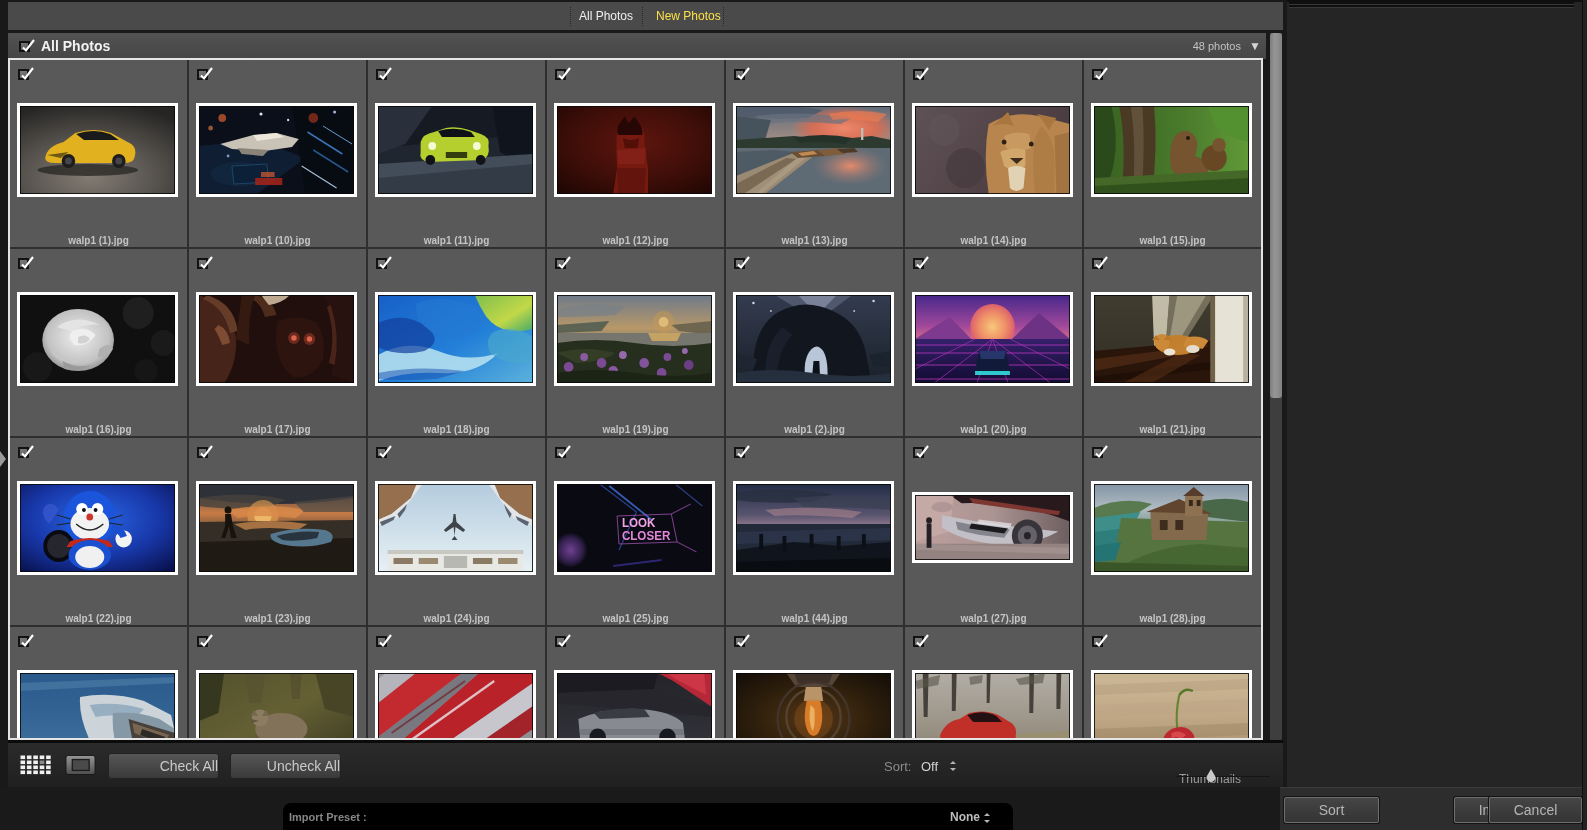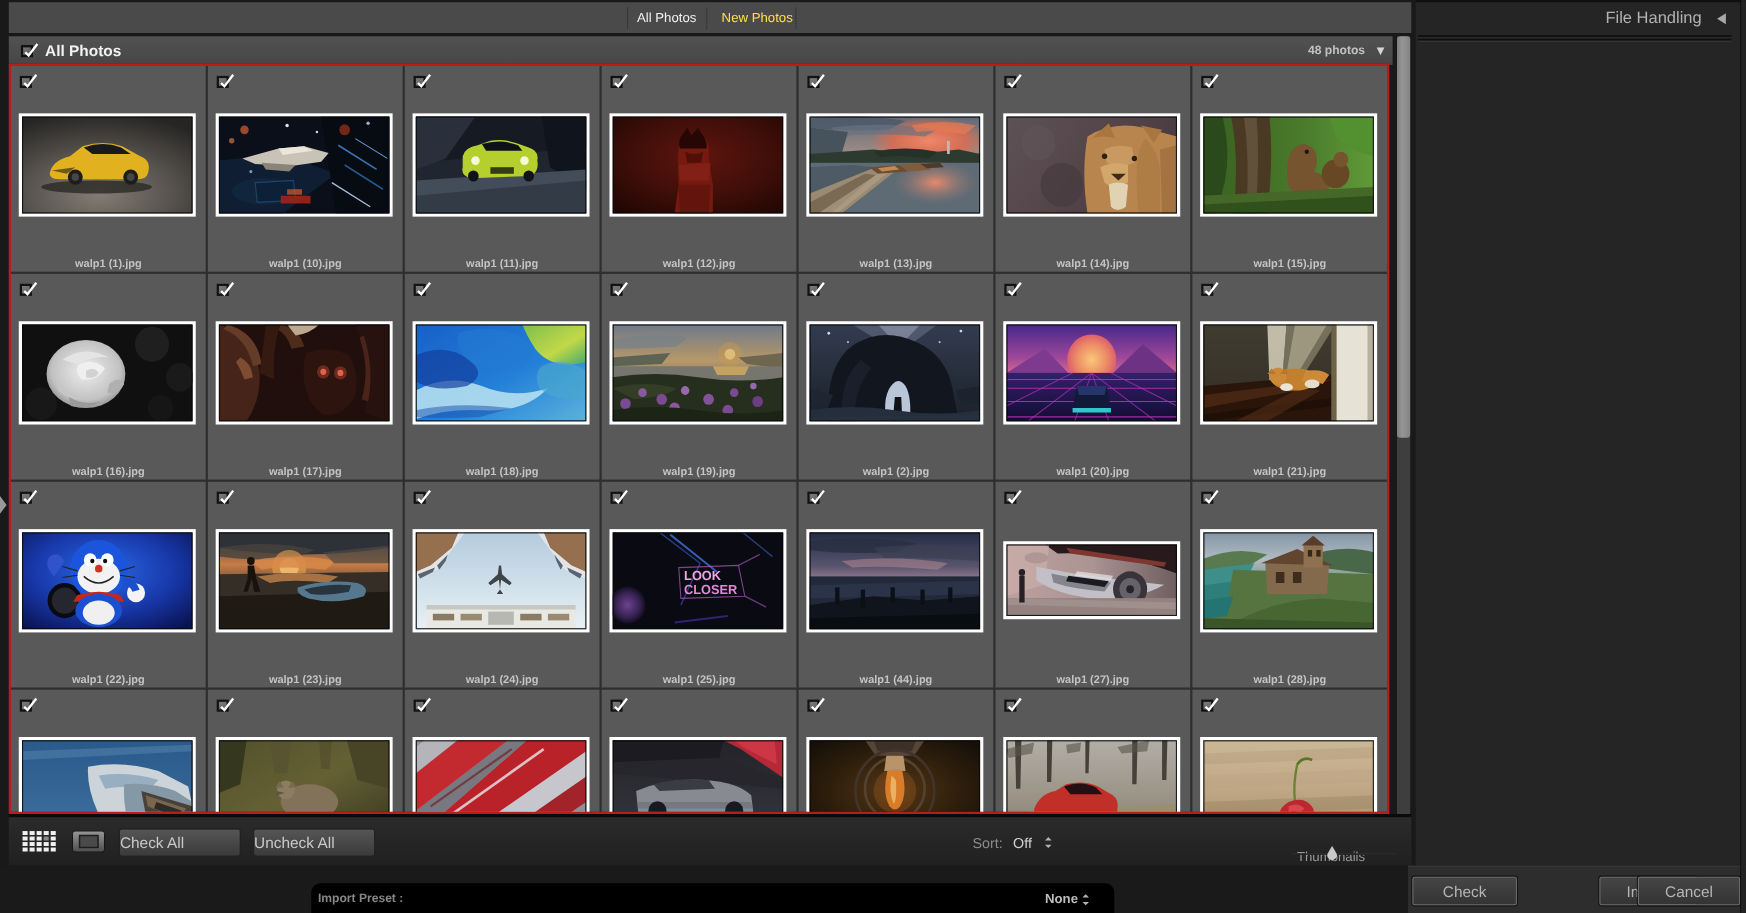--- a/index.html
+++ b/index.html
@@ -1,43 +1,43 @@
 <!DOCTYPE html>
 <html><head><meta charset="utf-8"><style>
 *{margin:0;padding:0;box-sizing:border-box}
 html,body{width:1587px;height:830px;overflow:hidden}
 body{position:relative;background:#191919;font-family:"Liberation Sans",sans-serif;-webkit-font-smoothing:antialiased}
 #topbar{position:absolute;left:8px;top:2px;width:1275px;height:28px;background:#4a4a4a}
 .tab{position:absolute;top:0;height:28px;line-height:28px;font-size:12px}
 .dot{position:absolute;top:5px;height:19px;border-left:1px dotted #272727}
 #hdr{position:absolute;left:8px;top:33px;width:1258px;height:26px;background:linear-gradient(#525252,#464646)}
 #hdr .t{position:absolute;left:33px;top:0;height:26px;line-height:26px;color:#f2f2f2;font-weight:bold;font-size:14px}
-#hdr .n{position:absolute;right:25px;top:0;height:26px;line-height:26px;color:#c2c2c2;font-size:11px;font-weight:bold}
+#hdr .n{position:absolute;right:25px;top:0;height:26px;line-height:26px;color:#c2c2c2;font-size:11px;font-weight:normal}
 #hdr .v{position:absolute;right:5px;top:0;height:26px;line-height:26px;color:#d4d4d4;font-size:12px}
-#grid{position:absolute;left:8px;top:58px;width:1255px;height:682px;border:2px solid #b91c1c;background:#2e2e2e;display:grid;grid-template-columns:repeat(7,177px);grid-auto-rows:187px;gap:2px;overflow:hidden}
+#grid{position:absolute;left:8px;top:58px;width:1255px;height:682px;border:2px solid #e5e5e5;background:#2e2e2e;display:grid;grid-template-columns:repeat(7,177px);grid-auto-rows:187px;gap:2px;overflow:hidden}
 .cell{position:relative;background:#595959}
 .cb{position:absolute;left:8px;top:9px;width:11px;height:11px;border:2px solid #131313;background:linear-gradient(150deg,#7b7b7b,#636363)}
 .cb svg{position:absolute;left:-1px;top:-5px;width:15px;height:15px;overflow:visible}
 .hcb{position:absolute;left:11px;top:8px;width:11px;height:11px;border:2px solid #111;background:linear-gradient(150deg,#777,#565656)}
 .hcb svg{position:absolute;left:-1px;top:-5px;width:15px;height:15px;overflow:visible}
 .ph{position:absolute;left:7px;top:43px;width:161px;height:94px;border:3px solid #fff;background:#222}
 .ph svg,.ph div{width:100%;height:100%;display:block}
 .ph:after{content:"";position:absolute;left:0;top:0;right:0;bottom:0;border:1px solid rgba(8,8,8,.85)}
 .ph.wide{top:54px;height:71px}
 .fn{position:absolute;top:175px;left:0;width:100%;text-align:center;font-size:10px;font-weight:bold;color:#c4c4c4;letter-spacing:0}
 #sbar{position:absolute;left:1270px;top:33px;width:12px;height:707px;background:#3e3e3e}
 #sthumb{position:absolute;left:1270px;top:33px;width:12px;height:365px;background:linear-gradient(90deg,#7e7e7e,#969696 40%,#838383);border-radius:3px}
 #rpanel{position:absolute;left:1287px;top:0;width:300px;height:787px;background:#252525;border-top:2px solid #0f0f0f}
 .prow{position:relative;height:30px}
 .prow .txt{position:absolute;right:40px;top:0;height:30px;line-height:30px;color:#b2b2b2;font-size:15px}
 .prow .arr{position:absolute;right:18px;top:10px;width:0;height:0;border-top:5px solid transparent;border-bottom:5px solid transparent;border-right:8px solid #a8a8a8}
 .groove{height:0;border-top:2px solid #0f0f0f;border-bottom:1px solid #383838;margin:0 13px 0 2px}
 #toolbar{position:absolute;left:8px;top:743px;width:1275px;height:44px;background:linear-gradient(#2b2b2b,#202020)}
 #blackline{position:absolute;left:8px;top:740px;width:1275px;height:3px;background:#0b0b0b}
-.tbtn{position:absolute;top:10px;height:26px;background:linear-gradient(#565656,#3a3a3a);border:1px solid #222;border-radius:3px;color:#c9c9c9;font-size:14px;text-align:left;line-height:24px}
+.tbtn{position:absolute;top:10px;height:26px;background:linear-gradient(#565656,#3a3a3a);border:1px solid #222;border-radius:3px;color:#c9c9c9;font-size:14px;text-align:right;line-height:24px}
 #bstrip{position:absolute;left:0;top:787px;width:1587px;height:43px;background:#1a1a1a}
 #bstripR{position:absolute;left:1280px;top:787px;width:307px;height:43px;background:#2d2d2d;border-top:1px solid #3a3a3a}
 #preset{position:absolute;left:283px;top:803px;width:730px;height:27px;background:#000000;border-radius:8px 8px 0 0}
 #preset .l{position:absolute;left:6px;top:8px;color:#868686;font-size:11px;font-weight:bold}
 #preset .r{position:absolute;right:23px;top:7px;color:#bdbdbd;font-size:12px;font-weight:bold}
 .bbtn{position:absolute;top:797px;height:26px;background:linear-gradient(#454545,#343434);border:1px solid #6e6e6e;box-shadow:0 0 0 1px #141414;border-radius:2px;color:#b5b5b5;font-size:14px;text-align:center;line-height:24px}
 .udarr{display:inline-block;position:relative;width:6px;height:10px;margin-left:4px}
 .udarr:before{content:"";position:absolute;left:0;top:0;border-left:3px solid transparent;border-right:3px solid transparent;border-bottom:3.5px solid #b4b4b4}
 .udarr:after{content:"";position:absolute;left:0;bottom:0;border-left:3px solid transparent;border-right:3px solid transparent;border-top:3.5px solid #b4b4b4}
 #leftarrow{position:absolute;left:0;top:451px;width:0;height:0;border-top:8px solid transparent;border-bottom:8px solid transparent;border-left:6px solid #9a9a9a}
@@ -947,24 +947,20 @@
           <path d="M80 56 Q96 50 103 62 Q107 76 96 84 Q82 90 74 78 Q66 64 80 56 Z" fill="#bc2830"></path>
           <path d="M80 60 Q88 56 95 62 L90 66 Q84 62 80 66 Z" fill="#e45656" opacity=".7"></path>
           <ellipse cx="108" cy="84" rx="26" ry="6" fill="#84704f" opacity=".7"></ellipse>
         </svg>
       </div>
     </div>
 </div>
 <div id="sbar"></div>
 <div id="sthumb"></div>
 <div id="rpanel">
-  <div class="prow">
-      <span class="txt">File Handling</span>
-      <span class="arr"></span>
-    </div>
   <div class="groove"></div>
   <div class="groove"></div>
 </div>
 <div id="blackline"></div>
 <div id="toolbar">
   <svg style="position:absolute;left:12px;top:12px" width="31" height="20" viewBox="0 0 31 20">
       <rect x="0.5" y="0.5" width="4.6" height="3.6" fill="#f0f0f0"></rect>
       <rect x="6.9" y="0.5" width="4.6" height="3.6" fill="#f0f0f0"></rect>
       <rect x="13.3" y="0.5" width="4.6" height="3.6" fill="#f0f0f0"></rect>
       <rect x="19.700000000000003" y="0.5" width="4.6" height="3.6" fill="#f0f0f0"></rect>
@@ -1005,18 +1001,18 @@
   <svg style="position:absolute;left:1196px;top:26px" width="14" height="13" viewBox="0 0 14 13">
       <path d="M7 0 L10.5 6 A4.3 4.3 0 1 1 3.5 6 Z" fill="#c9c9c9"></path>
     </svg>
 </div>
 <div id="bstrip"></div>
 <div id="bstripR"></div>
 <div id="preset">
     <span class="l">Import Preset :</span>
     <span class="r">None<span class="udarr" style="top:2px"></span></span>
   </div>
-<div class="bbtn" style="left:1284px;width:95px">Check</div>
+<div class="bbtn" style="left:1284px;width:95px">Sort</div>
 <div class="bbtn" style="left:1454px;width:89px">Import</div>
 <div class="bbtn" style="left:1489px;width:93px">Cancel</div>
 <div id="leftarrow"></div>
 <div style="position:absolute;left:1582px;top:0;width:1px;height:830px;background:#0e0e0e"></div>
 <div style="position:absolute;left:1583px;top:0;width:4px;height:830px;background:#232323"></div>
 
 </body></html>

